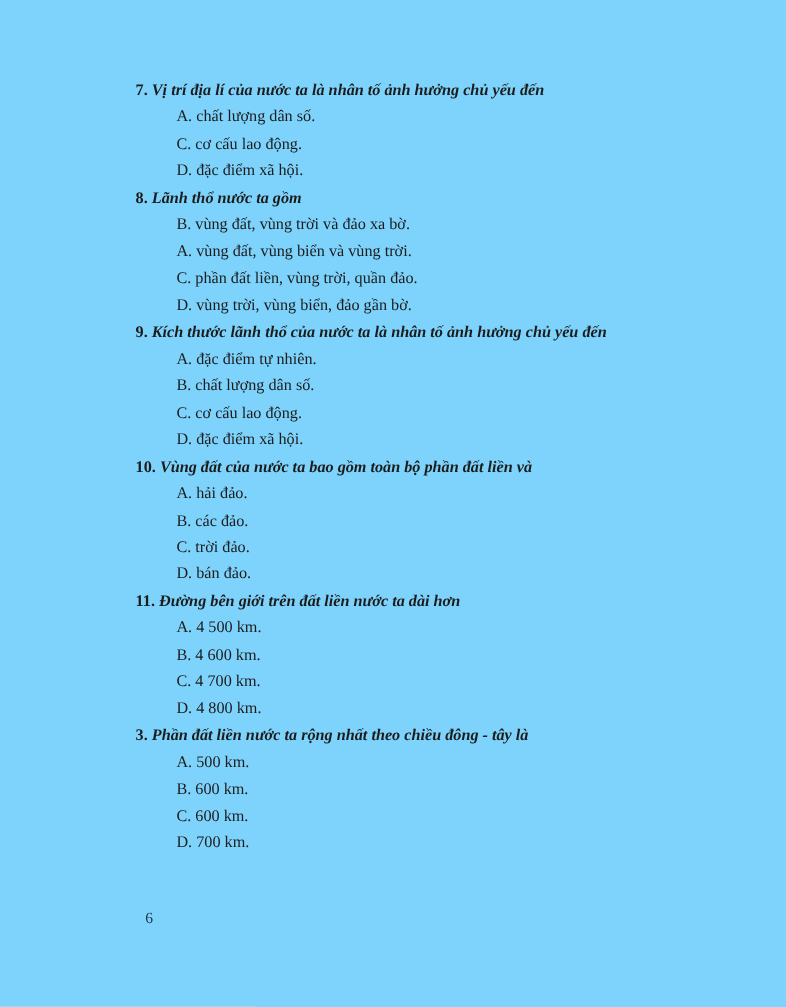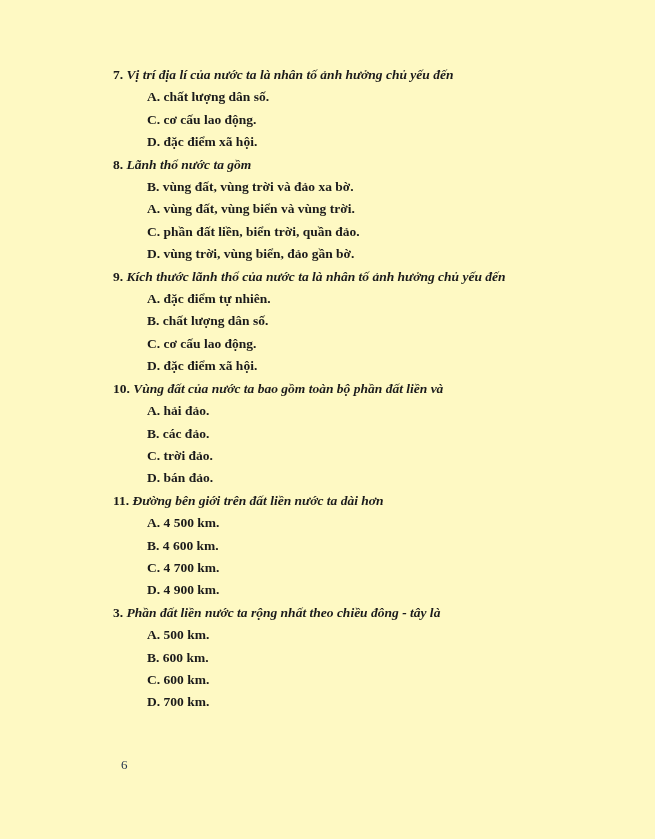--- a/index.html
+++ b/index.html
@@ -11,21 +11,21 @@
     width: 655px;
     height: 839px;
     position: relative;
     font-family: "Liberation Serif", "DejaVu Serif", serif;
     color: #1b1b1b;
     overflow: hidden;
   }
   .page {
     position: absolute;
     inset: 0;
-    background: #fef9c3;
+    background: #7dd3fc;
   }
   .questions {
     position: absolute;
     left: 113px;
     top: 64px;
     right: 30px;
   }
   .line {
     line-height: 22.4px;
     font-size: 13.5px;
@@ -37,21 +37,21 @@
   .q-num {
     font-weight: bold;
     font-style: normal;
   }
   .q-stem {
     font-weight: bold;
     font-style: italic;
   }
   .option-line {
     padding-left: 34px;
-    font-weight: bold;
+    font-weight: normal;
     font-style: normal;
   }
   .page-number {
     position: absolute;
     left: 121px;
     top: 757px;
     font-size: 13px;
     line-height: 16px;
     color: #23344d;
   }
@@ -64,21 +64,21 @@
       <div class="question-item">
         <div class="line stem-line"><span class="q-num">7.</span> <span class="q-stem">Vị trí địa lí của nước ta là nhân tố ảnh hưởng chủ yếu đến</span></div>
         <div class="line option-line"><span>A.</span> <span>chất lượng dân số.</span></div>
         <div class="line option-line"><span>C.</span> <span>cơ cấu lao động.</span></div>
         <div class="line option-line"><span>D.</span> <span>đặc điểm xã hội.</span></div>
       </div>
       <div class="question-item">
         <div class="line stem-line"><span class="q-num">8.</span> <span class="q-stem">Lãnh thổ nước ta gồm</span></div>
         <div class="line option-line"><span>B.</span> <span>vùng đất, vùng trời và đảo xa bờ.</span></div>
         <div class="line option-line"><span>A.</span> <span>vùng đất, vùng biển và vùng trời.</span></div>
-        <div class="line option-line"><span>C.</span> <span>phần đất liền, biển trời, quần đảo.</span></div>
+        <div class="line option-line"><span>C.</span> <span>phần đất liền, vùng trời, quần đảo.</span></div>
         <div class="line option-line"><span>D.</span> <span>vùng trời, vùng biển, đảo gần bờ.</span></div>
       </div>
       <div class="question-item">
         <div class="line stem-line"><span class="q-num">9.</span> <span class="q-stem">Kích thước lãnh thổ của nước ta là nhân tố ảnh hưởng chủ yếu đến</span></div>
         <div class="line option-line"><span>A.</span> <span>đặc điểm tự nhiên.</span></div>
         <div class="line option-line"><span>B.</span> <span>chất lượng dân số.</span></div>
         <div class="line option-line"><span>C.</span> <span>cơ cấu lao động.</span></div>
         <div class="line option-line"><span>D.</span> <span>đặc điểm xã hội.</span></div>
       </div>
       <div class="question-item">
@@ -86,21 +86,21 @@
         <div class="line option-line"><span>A.</span> <span>hải đảo.</span></div>
         <div class="line option-line"><span>B.</span> <span>các đảo.</span></div>
         <div class="line option-line"><span>C.</span> <span>trời đảo.</span></div>
         <div class="line option-line"><span>D.</span> <span>bán đảo.</span></div>
       </div>
       <div class="question-item">
         <div class="line stem-line"><span class="q-num">11.</span> <span class="q-stem">Đường bên giới trên đất liền nước ta dài hơn</span></div>
         <div class="line option-line"><span>A.</span> <span>4 500 km.</span></div>
         <div class="line option-line"><span>B.</span> <span>4 600 km.</span></div>
         <div class="line option-line"><span>C.</span> <span>4 700 km.</span></div>
-        <div class="line option-line"><span>D.</span> <span>4 900 km.</span></div>
+        <div class="line option-line"><span>D.</span> <span>4 800 km.</span></div>
       </div>
       <div class="question-item">
         <div class="line stem-line"><span class="q-num">3.</span> <span class="q-stem">Phần đất liền nước ta rộng nhất theo chiều đông - tây là</span></div>
         <div class="line option-line"><span>A.</span> <span>500 km.</span></div>
         <div class="line option-line"><span>B.</span> <span>600 km.</span></div>
         <div class="line option-line"><span>C.</span> <span>600 km.</span></div>
         <div class="line option-line"><span>D.</span> <span>700 km.</span></div>
       </div>
     </section>
   <div class="page-number">6</div>

